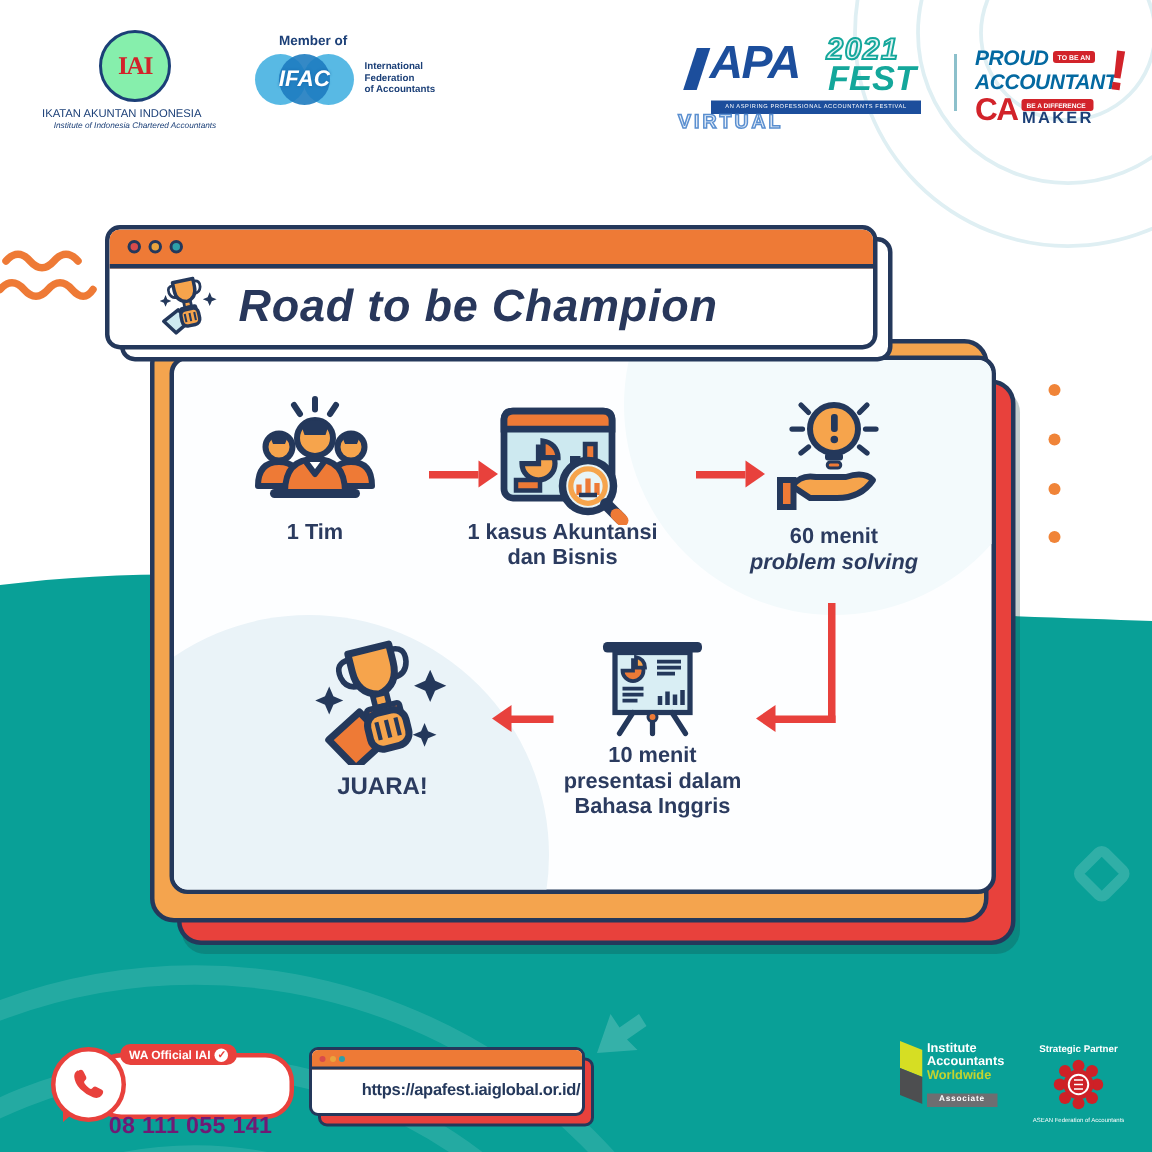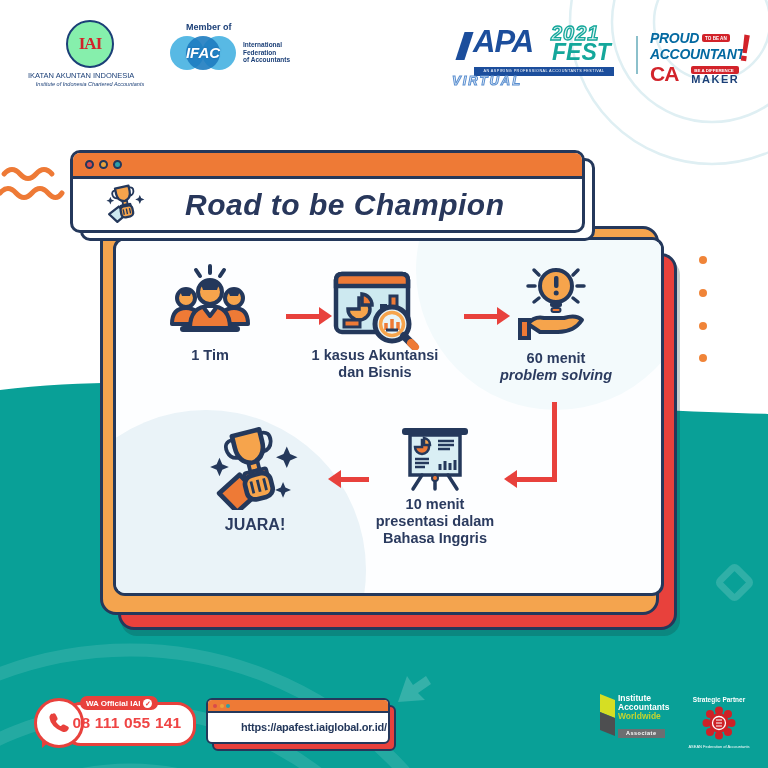--- a/index.html
+++ b/index.html
@@ -26,69 +26,69 @@
   .ifac-org{left:243px;top:41px;font-size:6.5px;line-height:7.5px;font-weight:800;color:#1B3F77;z-index:3;}
 
   .apafest{left:452px;top:24px;width:178px;height:64px;z-index:3;}
   .apa-slash{position:absolute;left:8px;top:8px;width:9px;height:28px;background:#1C4E9C;transform:skewX(-18deg);}
   .apa-apa{position:absolute;left:21px;top:0px;font-size:31px;font-weight:800;font-style:italic;color:#1C4E9C;letter-spacing:-1px;}
   .apa-year{position:absolute;left:99px;top:-2px;font-size:20px;font-weight:800;font-style:italic;letter-spacing:1px;
       color:rgba(20,167,155,0.12);-webkit-text-stroke:1.3px #14A79B;}
   .apa-fest{position:absolute;left:100px;top:15px;font-size:23px;font-weight:800;font-style:italic;color:#14A79B;}
   .apa-banner{position:absolute;left:22px;top:43px;width:140px;height:9px;background:#1C4E9C;color:#fff;
       font-size:3.8px;line-height:9px;text-align:center;letter-spacing:0.4px;overflow:hidden;}
-  .apa-virtual{position:absolute;left:0px;top:49px;font-size:13px;font-weight:800;font-style:italic;letter-spacing:2px;
+  .apa-virtual{position:absolute;left:0px;top:49px;font-size:13px;font-weight:800;letter-spacing:2px;
       color:rgba(90,143,208,0.12);-webkit-text-stroke:1px #5A8FD0;}
 
   .logo-sep{left:636px;top:36px;width:2px;height:38px;background:#8CC0CB;z-index:3;}
 
   .proud{left:650px;top:30px;width:104px;z-index:3;}
   .proud-row{display:flex;align-items:center;gap:3px;}
   .proud-main{font-size:14px;font-weight:700;font-style:italic;color:#0369a1;letter-spacing:-0.3px;}
   .chip{background:#D2232A;color:#fff;border-radius:2px;padding:1.5px 3px;font-weight:800;}
   .proud-badge{font-size:4.6px;}
   .proud-bang{position:absolute;left:89px;top:-3px;font-size:38px;font-weight:800;color:#D2232A;transform:rotate(8deg);}
-  .ca-row{display:flex;align-items:flex-start;gap:13px;margin-top:2px;}
+  .ca-row{display:flex;align-items:flex-start;gap:3px;margin-top:2px;}
   .ca-ca{font-size:21px;font-weight:800;color:#D2232A;letter-spacing:-1px;line-height:20px;}
   .ca-diff{font-size:4.4px;margin-top:2px;}
   .ca-maker{font-size:11px;font-weight:800;color:#1B3F77;letter-spacing:1.5px;line-height:10px;}
 
   
   .card{position:absolute;border:3px solid #24385B;}
   .card-red{left:118px;top:253px;width:553px;height:371px;background:#E8413C;border-radius:16px;
       box-shadow:3px 6px 0 rgba(20,60,60,0.25);z-index:1;}
   .card-orange{left:100px;top:226px;width:553px;height:383px;background:#F4A44E;border-radius:16px;z-index:2;}
   .panel{left:113px;top:237px;width:545px;height:353px;background:#FDFEFF;border-radius:12px;overflow:hidden;z-index:3;}
   .blob{position:absolute;border-radius:50%;}
 
   .titlewin-shadow{left:80px;top:158px;width:509px;height:77px;background:#fff;border:3px solid #24385B;border-radius:10px;z-index:4;}
   .titlewin{left:70px;top:150px;width:509px;height:77px;background:#fff;border:3px solid #24385B;border-radius:10px;z-index:5;overflow:hidden;}
   .titlewin-head{height:23px;background:#EE7A36;border-bottom:3px solid #24385B;display:flex;align-items:center;padding-left:12px;gap:5px;}
   .dot{width:9px;height:9px;border-radius:50%;border:2px solid #24385B;box-sizing:border-box;}
-  .titlewin-body{height:51px;display:flex;align-items:center;padding-left:30px;gap:36px;}
+  .titlewin-body{height:51px;display:flex;align-items:center;padding-left:30px;gap:10px;}
   .title-text{font-size:30px;font-weight:800;font-style:italic;color:#28375B;letter-spacing:0.5px;}
 
   
   .flow-label{position:absolute;text-align:center;color:#2B3B5F;font-weight:800;font-size:14.5px;line-height:17px;z-index:6;}
   .italic{font-style:italic;}
   .icon{position:absolute;z-index:6;}
 
   .abar{position:absolute;background:#E8413C;z-index:6;}
   .ahead{position:absolute;width:0;height:0;border:9px solid transparent;z-index:6;}
   .ahead.r{border-left:13px solid #E8413C;border-right:0;}
   .ahead.l{border-right:13px solid #E8413C;border-left:0;}
   .wa-pill{left:62px;top:702px;width:128px;height:38px;background:#fff;border:3px solid #E8413C;border-radius:19px;z-index:6;}
   .wa-circle{left:34px;top:698px;width:44px;height:44px;background:#fff;border:3px solid #E8413C;border-radius:50%;z-index:7;
       display:flex;align-items:center;justify-content:center;}
   .wa-tail{left:42px;top:736px;width:0;height:0;border-left:14px solid #E8413C;border-top:0;border-bottom:12px solid transparent;z-index:5;}
   .wa-chip{left:80px;top:696px;background:#E8413C;border-radius:8px;color:#fff;font-size:8px;font-weight:800;
       padding:2.5px 6px;z-index:8;display:flex;align-items:center;gap:3px;}
   .wa-check{display:inline-block;width:9px;height:9px;border-radius:50%;background:#fff;color:#E8413C;
       font-size:7px;line-height:9px;text-align:center;font-weight:800;}
-  .wa-number{left:66px;top:714px;width:122px;text-align:center;color:#ef4444;font-weight:800;font-size:15.5px;
+  .wa-number{left:66px;top:742px;width:122px;text-align:center;color:#701a75;font-weight:800;font-size:15.5px;
       letter-spacing:0.2px;z-index:8;}
 
   .urlwin-shadow{left:212px;top:705px;width:180px;height:42px;background:#E8413C;border:2.5px solid #24385B;border-radius:6px;z-index:5;}
   .urlwin{left:206px;top:698px;width:180px;height:42px;background:#fff;border:2.5px solid #24385B;border-radius:6px;z-index:6;overflow:hidden;}
   .urlwin-head{height:11px;background:#EE7A36;border-bottom:2px solid #24385B;display:flex;align-items:center;padding-left:5px;gap:2.5px;}
   .mini-dot{width:4px;height:4px;border-radius:50%;}
   .url-text{height:27px;display:flex;align-items:center;justify-content:center;color:#24385B;
       font-weight:800;font-size:11px;letter-spacing:-0.2px;padding-left:32px;}
 
   .caw{left:600px;top:694px;width:72px;z-index:6;display:flex;gap:3px;}

